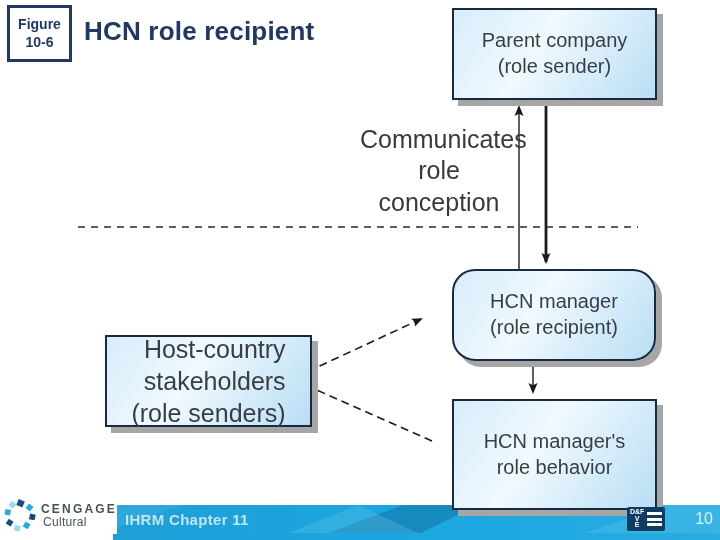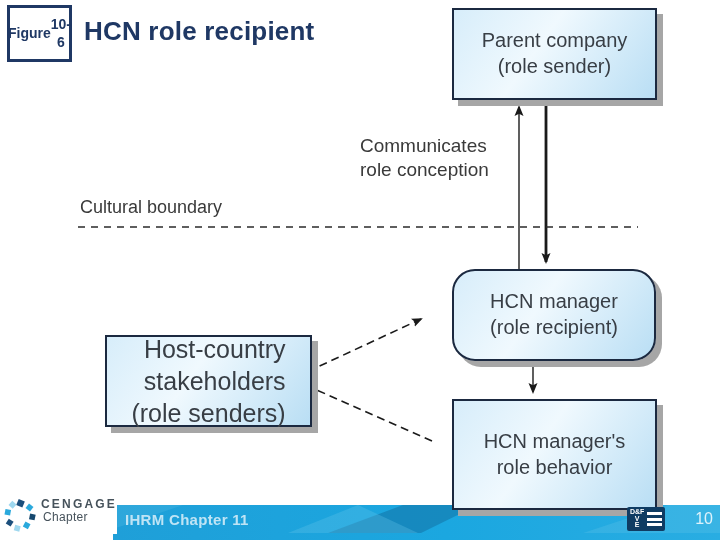--- a/index.html
+++ b/index.html
@@ -13,21 +13,21 @@
     background: #ffffff;
     overflow: hidden;
   }
 
   
   .figure-badge {
     position: absolute;
     left: 7px; top: 5px;
     width: 65px; height: 57px;
     border: 3px solid #1f3864;
-    display: flex; flex-direction: row;
+    display: flex; flex-direction: column;
     align-items: center; justify-content: center;
     color: #1f3864;
     font-weight: bold;
     font-size: 14px;
     line-height: 1.25;
     text-align: center;
   }
 
   .slide-title {
     position: absolute;
@@ -58,22 +58,22 @@
   .node-behavior     { left: 430px; top: 399px; width: 205px; height: 111px; }
   .node-stakeholders { left: 83px;  top: 335px; width: 207px; height: 92px; font-size: 25px; text-align: right; }
 
   .float-label {
     position: absolute;
     color: #3a3a3a;
     white-space: pre-line;
     z-index: 2;
   }
   .label-communicates {
-    left: 360px; top: 134px; width: 158px;
-    font-size: 19px; line-height: 1.25; 
+    left: 360px; top: 124px; width: 158px;
+    font-size: 25px; line-height: 1.25; text-align: center;
   }
   .label-cultural {
     left: 80px; top: 197px;
     font-size: 18px;
   }
 
   .diagram-lines {
     position: absolute;
     left: 0; top: 0;
     width: 720px; height: 540px;
@@ -120,21 +120,21 @@
     display: flex; flex-direction: column; align-items: center;
     color: #ffffff;
     font-size: 7px; font-weight: bold; line-height: 0.95;
   }
   .book-logo-bars { display: flex; flex-direction: column; gap: 2.5px; }
   .book-logo-bars span { display: block; width: 15px; height: 3px; background: #ffffff; }
 
   .brand {
     position: absolute;
     left: 4px; top: 498px;
-    display: flex; 
+    display: flex; align-items: center;
     background: #ffffff;
   }
   .brand-text { margin-left: 3px; color: #46525b; }
   .brand-name {
     font-size: 12px; font-weight: bold; letter-spacing: 2.2px; line-height: 1.1;
   }
   .brand-sub { font-size: 12px; letter-spacing: 0.3px; padding-left: 2px; line-height: 1.1; }
 </style>
 </head>
 <body>
@@ -167,21 +167,20 @@
   <div class="node node-hcn">HCN manager
 (role recipient)</div>
   <div class="node node-stakeholders">Host-country
 stakeholders
 (role senders)</div>
   <div class="node node-behavior">HCN manager's
 role behavior</div>
 
   <div class="float-label label-communicates">Communicates
 role conception</div>
-  <div class="float-label label-cultural">Cultural boundary</div>
 
   <div class="footer-bar">
     <svg class="footer-pattern" width="607" height="28" viewBox="0 0 607 28" xmlns="http://www.w3.org/2000/svg">
       <polygon points="0,0 70,0 0,24" fill="#66c6ea" opacity="0.22"></polygon>
       <polygon points="215,28 290,0 365,0 308,28" fill="#0f5e8f" opacity="0.40"></polygon>
       <polygon points="245,0 305,28 175,28" fill="#66c6ea" opacity="0.30"></polygon>
       <polygon points="470,28 555,0 607,0 607,28" fill="#66c6ea" opacity="0.28"></polygon>
     </svg>
     <div class="footer-chapter">IHRM Chapter 11</div>
     <div class="book-logo">
@@ -205,17 +204,17 @@
       <rect x="24" y="6" width="6" height="6" fill="#2aa9dc" transform="rotate(38 27 9)"></rect>
       <rect x="27" y="16" width="6" height="6" fill="#16486e" transform="rotate(12 30 19)"></rect>
       <rect x="21" y="25" width="6" height="6" fill="#2aa9dc" transform="rotate(28 24 28)"></rect>
       <rect x="11" y="28" width="6" height="6" fill="#9fd8ef" transform="rotate(15 14 31)"></rect>
       <rect x="3" y="22" width="6" height="6" fill="#1c4f7c" transform="rotate(32 6 25)"></rect>
       <rect x="1" y="11" width="6" height="6" fill="#2aa9dc" transform="rotate(10 4 14)"></rect>
       <rect x="6" y="3" width="6" height="6" fill="#9fd8ef" transform="rotate(42 9 6)"></rect>
     </svg>
     <div class="brand-text">
       <div class="brand-name">CENGAGE</div>
-      <div class="brand-sub">Chapter</div>
+      <div class="brand-sub">Cultural</div>
     </div>
   </div>
 
 </div>
 
 </body></html>

